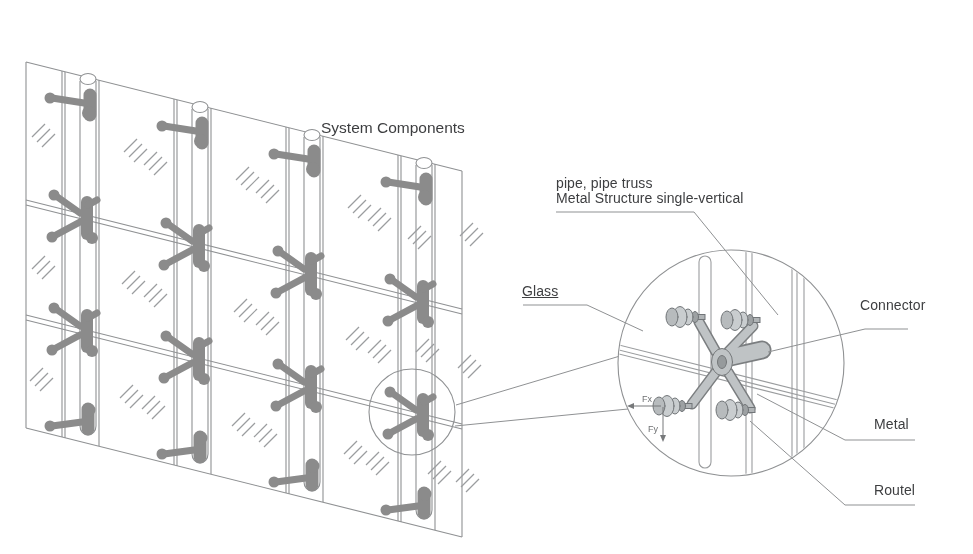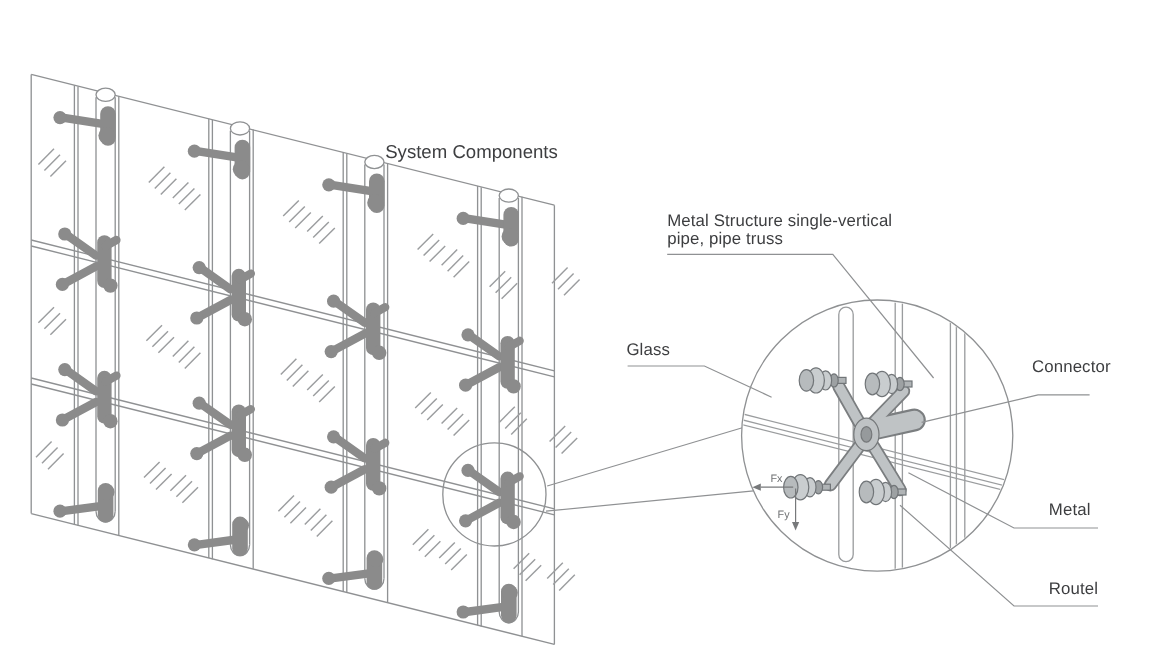--- a/index.html
+++ b/index.html
@@ -6,21 +6,21 @@
   body{width:973px;height:554px;overflow:hidden;
        font-family:"Liberation Sans","DejaVu Sans",sans-serif;}
   .stage{position:relative;width:973px;height:554px;background:#fff;}
   .stage svg{position:absolute;left:0;top:0;}
   .lbl{position:absolute;color:#3d3e40;font-size:14px;line-height:15px;
        white-space:nowrap;letter-spacing:.1px;}
   .title{position:absolute;left:28px;top:11px;font-size:18px;color:#3a3b3d;
          font-weight:500;letter-spacing:.2px;}
   .subtitle{position:absolute;left:321px;top:95px;font-size:15.5px;color:#3d3e40;margin-top:24px;}
   .lbl-metal{left:556px;top:176px;}
-  .lbl-glass{left:522px;top:284px;}
+  .lbl-glass{left:522px;top:284px;text-decoration:underline;}
   .lbl-connector{left:860px;top:298px;text-align:center;}
   .lbl-spider{left:874px;top:417px;}
   .lbl-routel{left:874px;top:483px;}
 </style>
 </head>
 <body>
 
 <div class="stage">
 
   <svg width="973" height="554" viewBox="0 0 973 554">
@@ -168,20 +168,20 @@
       <polyline points="523,305 587,305 643,331"></polyline>
       <polyline points="908,329 865,329 768,352"></polyline>
       <polyline points="915,440 845,440 757,394"></polyline>
       <polyline points="915,505 845,505 750,421"></polyline>
     </g>
   </svg>
 
   <div class="subtitle">System Components</div>
 
   <div class="lbl lbl-metal">
+    <div>pipe, pipe truss</div>
     <div>Metal Structure single-vertical</div>
-    <div>pipe, pipe truss</div>
   </div>
   <div class="lbl lbl-glass">Glass</div>
   <div class="lbl lbl-connector">Connector</div>
   <div class="lbl lbl-spider">Metal</div>
   <div class="lbl lbl-routel">Routel</div>
 </div>
 
 </body></html>

